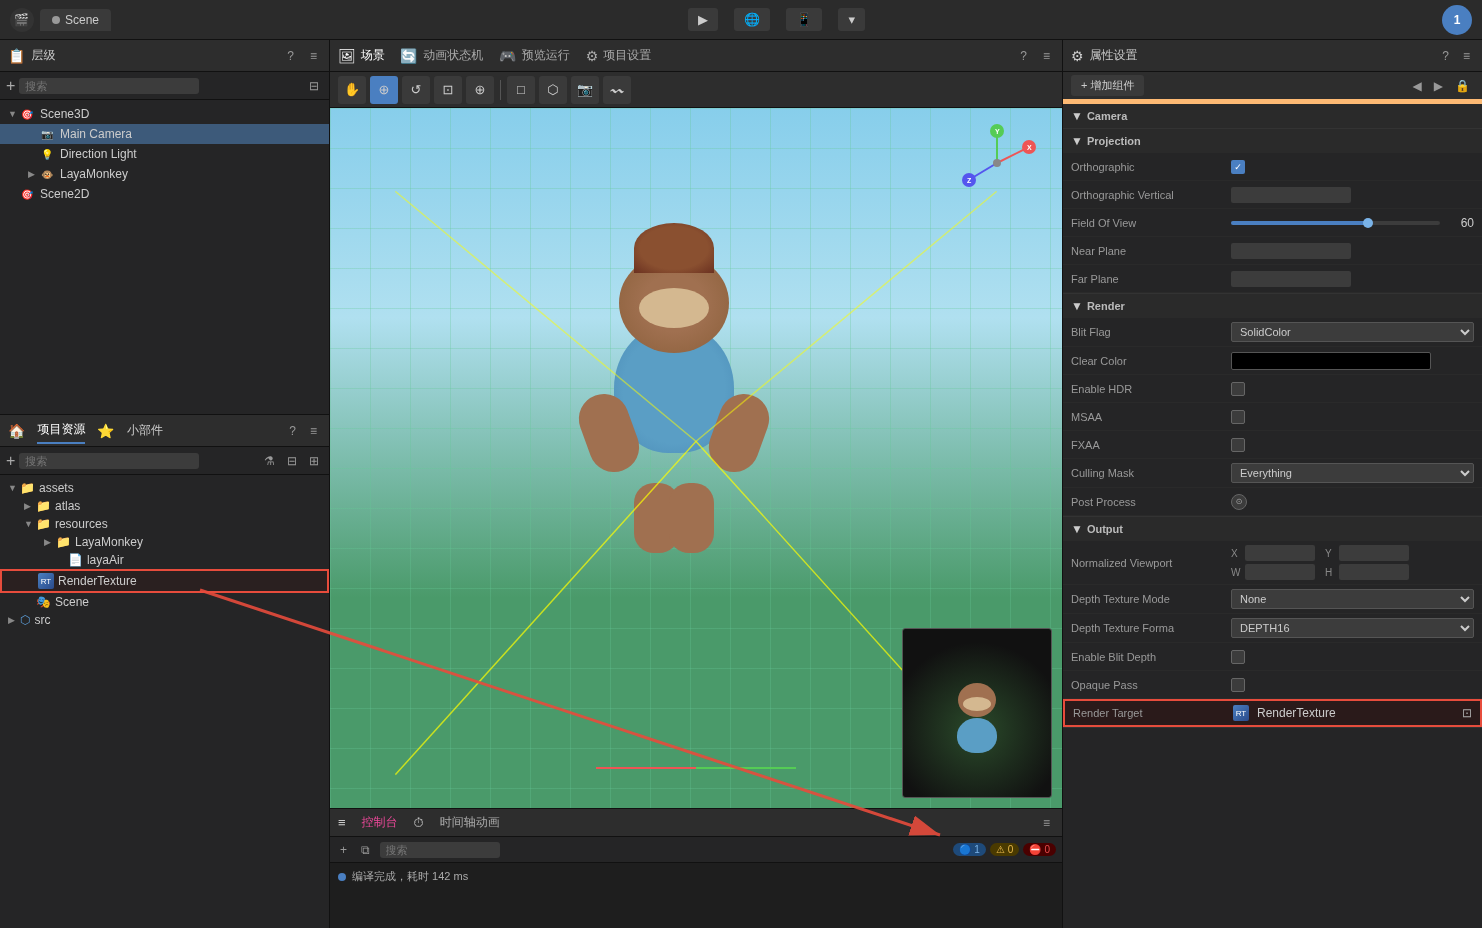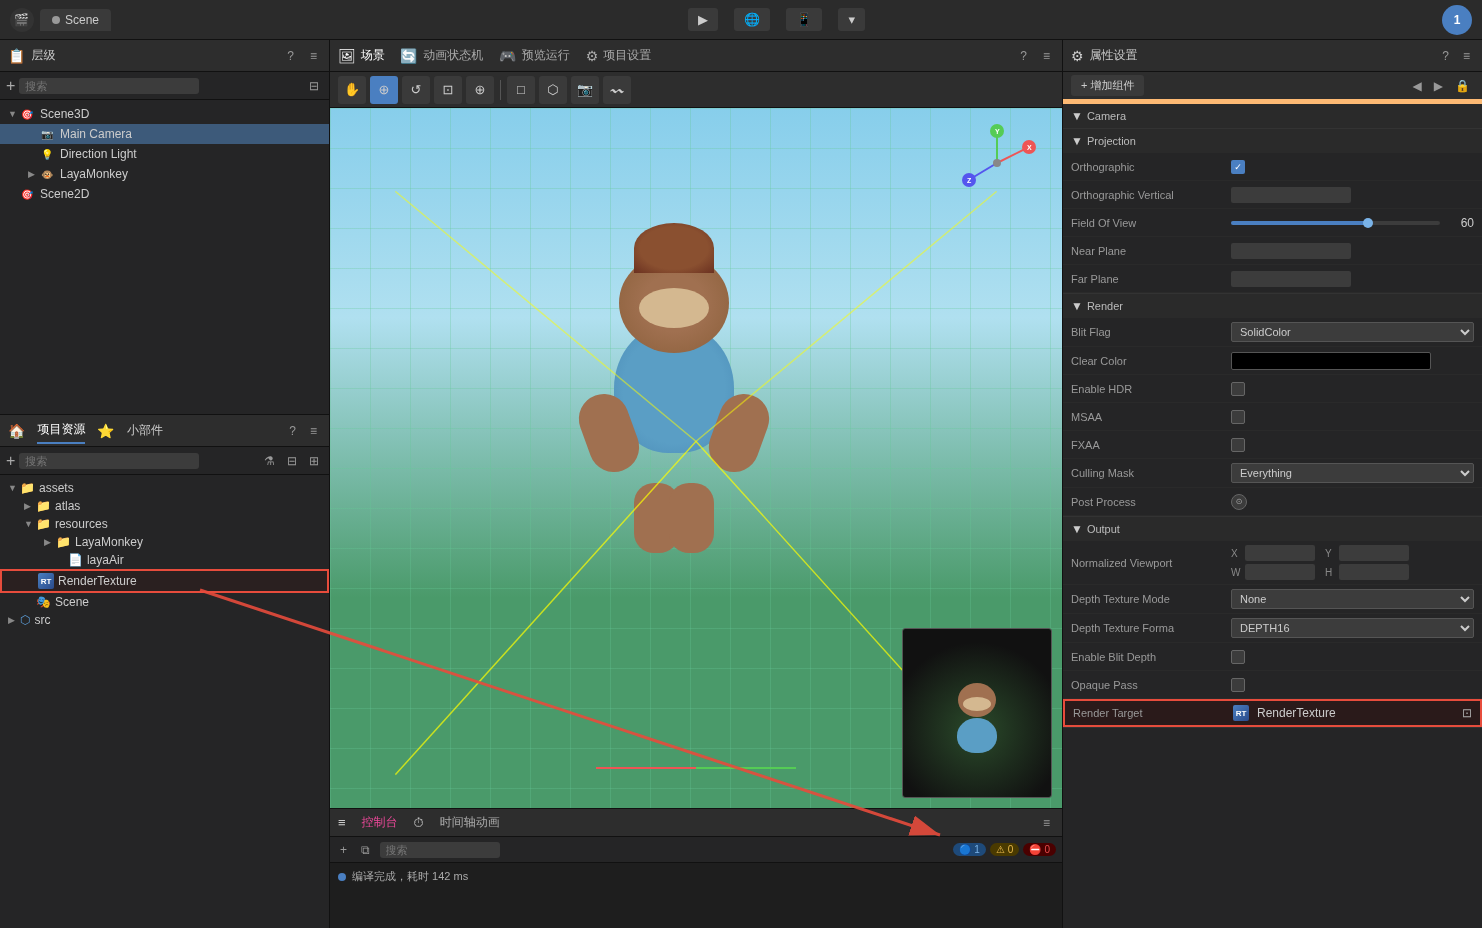--- a/index.html
+++ b/index.html
@@ -83,21 +83,21 @@
     .badge-yellow { background: #4a3a00; color: #e8b84b; }
     .badge-red { background: #4a0000; color: #e84b4b; }
 
     
     .right-panel { width: 420px; display: flex; flex-direction: column; background: #252526; border-left: 1px solid #111; overflow-y: auto; }
     .right-header { height: 32px; background: #2d2d2d; display: flex; align-items: center; justify-content: space-between; padding: 0 8px; border-bottom: 1px solid #111; flex-shrink: 0; }
     .right-header-left { display: flex; align-items: center; gap: 6px; font-size: 12px; color: #ccc; }
     .right-toolbar { height: 32px; background: #2d2d2d; display: flex; align-items: center; justify-content: space-between; padding: 0 8px; border-bottom: 5px solid #fdba74; flex-shrink: 0; }
     .prop-section { border-bottom: 1px solid #333; }
     .section-header { height: 24px; background: #2a2a2a; display: flex; align-items: center; padding: 0 8px; gap: 4px; cursor: pointer; flex-shrink: 0; }
-    .section-header-title { font-size: 11px; color: #bbb; font-weight: normal; }
+    .section-header-title { font-size: 11px; color: #bbb; font-weight: bold; }
     .prop-row { display: flex; align-items: center; padding: 4px 8px; min-height: 28px; border-bottom: 1px solid #2a2a2a; flex-shrink: 0; }
     .prop-label { width: 160px; font-size: 11px; color: #999; flex-shrink: 0; }
     .prop-value { flex: 1; display: flex; align-items: center; gap: 4px; }
     .prop-input { background: #3c3c3c; border: none; color: #ccc; padding: 2px 6px; border-radius: 2px; font-size: 11px; width: 70px; }
     .prop-input-wide { background: #3c3c3c; border: none; color: #ccc; padding: 2px 6px; border-radius: 2px; font-size: 11px; width: 120px; }
     .prop-select { background: #3c3c3c; border: 1px solid #555; color: #ccc; padding: 2px 4px; border-radius: 2px; font-size: 11px; flex: 1; }
     .prop-checkbox-checked { width: 14px; height: 14px; background: #4a7fc1; border-radius: 2px; display: flex; align-items: center; justify-content: center; color: white; font-size: 9px; }
     .slider-container { display: flex; align-items: center; gap: 4px; flex: 1; }
     .slider { flex: 1; height: 4px; background: #3c3c3c; border-radius: 2px; position: relative; }
     .slider-fill { height: 100%; background: #4a7fc1; border-radius: 2px; width: 65%; }
@@ -107,21 +107,21 @@
 
     
     .render-target-row { border: 2px solid #e74c3c !important; background: #2a1a1a; }
 
     
     .xyz-pair { display: flex; align-items: center; gap: 2px; }
     .xyz-label { font-size: 10px; color: #888; width: 12px; }
     .add-btn { font-size: 16px; cursor: pointer; color: #aaa; }
 
     
-    .rt-icon { width: 16px; height: 16px; background: linear-gradient(135deg, #4a7fc1, #2a4a8a); border-radius: 2px; display: inline-flex; align-items: center; justify-content: center; margin-right: 4px; font-size: 8px; color: white; font-weight: bold; }
+    .rt-icon { width: 16px; height: 16px; background: linear-gradient(135deg, #4a7fc1, #2a4a8a); border-radius: 2px; display: inline-flex; align-items: center; justify-content: center; margin-right: 4px; font-size: 8px; color: white; }
 
     
     ::-webkit-scrollbar { width: 6px; }
     ::-webkit-scrollbar-track { background: #1e1e1e; }
     ::-webkit-scrollbar-thumb { background: #555; border-radius: 3px; }
 
     .btn-icon { background: none; border: none; color: #999; cursor: pointer; font-size: 12px; padding: 2px 4px; }
     .nav-arrows { display: flex; gap: 4px; }
   </style>
 </head>

